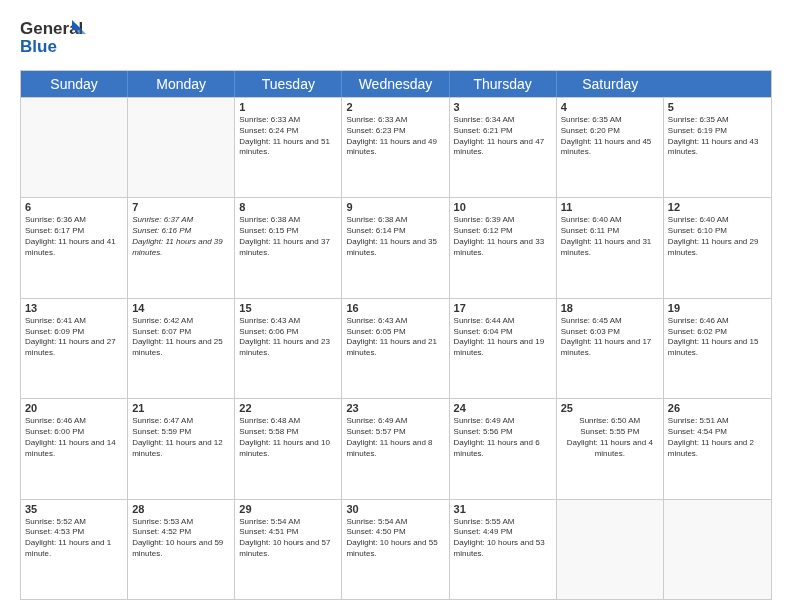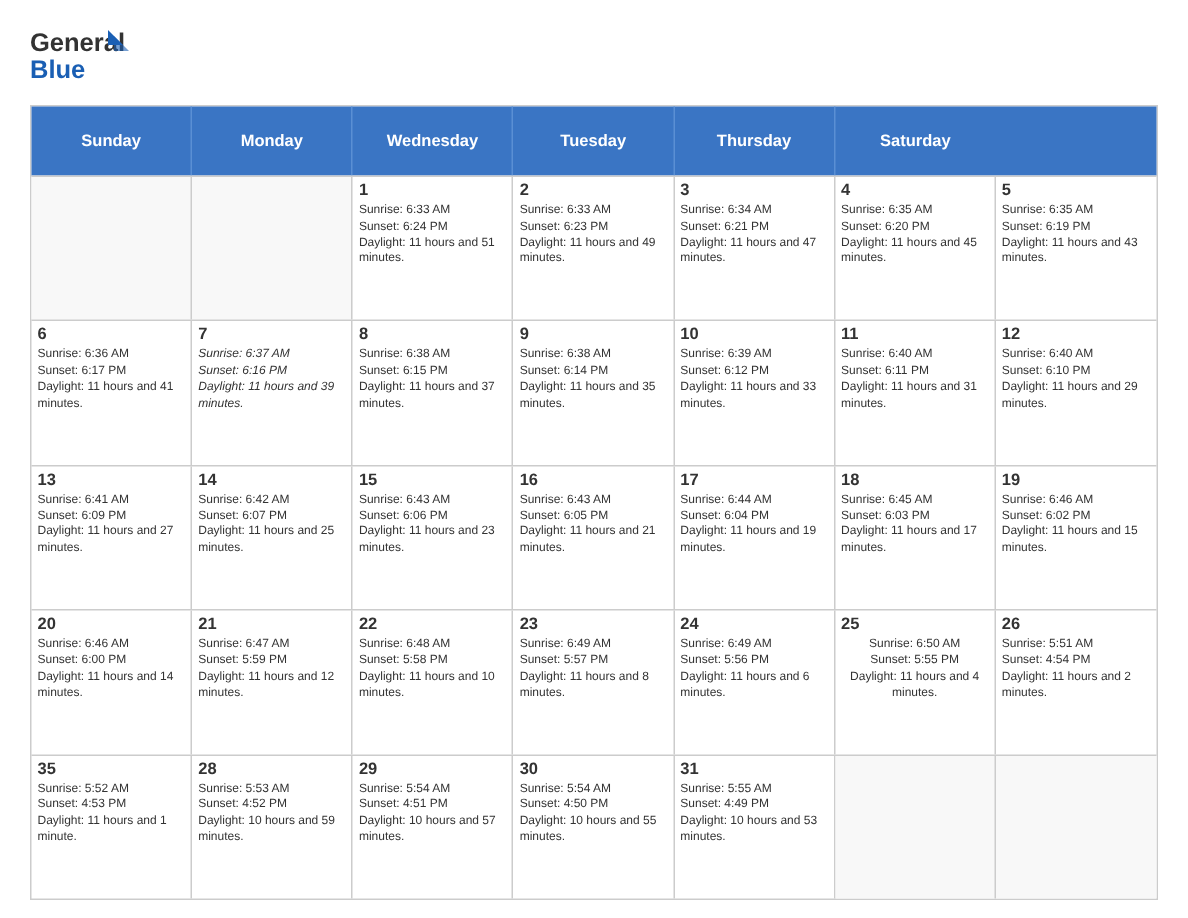--- a/index.html
+++ b/index.html
@@ -47,24 +47,24 @@
       flex-direction: column;
       border: 1px solid #ccc;
     }
     .cal-header-row {
       display: grid;
       grid-template-columns: repeat(7, 1fr);
       background: #3a75c4;
     }
     .cal-header-cell {
       color: #fff;
-      font-size: 11px;
-      font-weight: bold;
+      font-size: 14px;
+      font-weight: normal;
       text-align: center;
-      padding: 17px 2px;
+      padding: 5px 2px;
       border-right: 1px solid #5a8fd4;
     }
     .cal-header-cell:last-child { border-right: none; }
     .cal-body {
       flex: 1;
       display: flex;
       flex-direction: column;
     }
     .cal-week {
       display: grid;
@@ -112,22 +112,22 @@
     <div class="title-block">
       <div class="month-title"></div>
       <div class="location"></div>
     </div>
   </div>
 
   <div class="calendar">
     <div class="cal-header-row">
     <div class="cal-header-cell">Sunday</div>
         <div class="cal-header-cell">Monday</div>
+        <div class="cal-header-cell">Tuesday</div>
         <div class="cal-header-cell">Wednesday</div>
-        <div class="cal-header-cell">Tuesday</div>
         <div class="cal-header-cell">Thursday</div>
         <div class="cal-header-cell">Saturday</div>
       </div>
     <div class="cal-body">
     <div class="cal-week">
           <div class="cal-cell empty"></div>
           <div class="cal-cell empty"></div>
           <div class="cal-cell">
             <div class="day-num">1</div>
             <div class="cell-info" style="white-space: pre-line;">Sunrise: 6:33 AM

